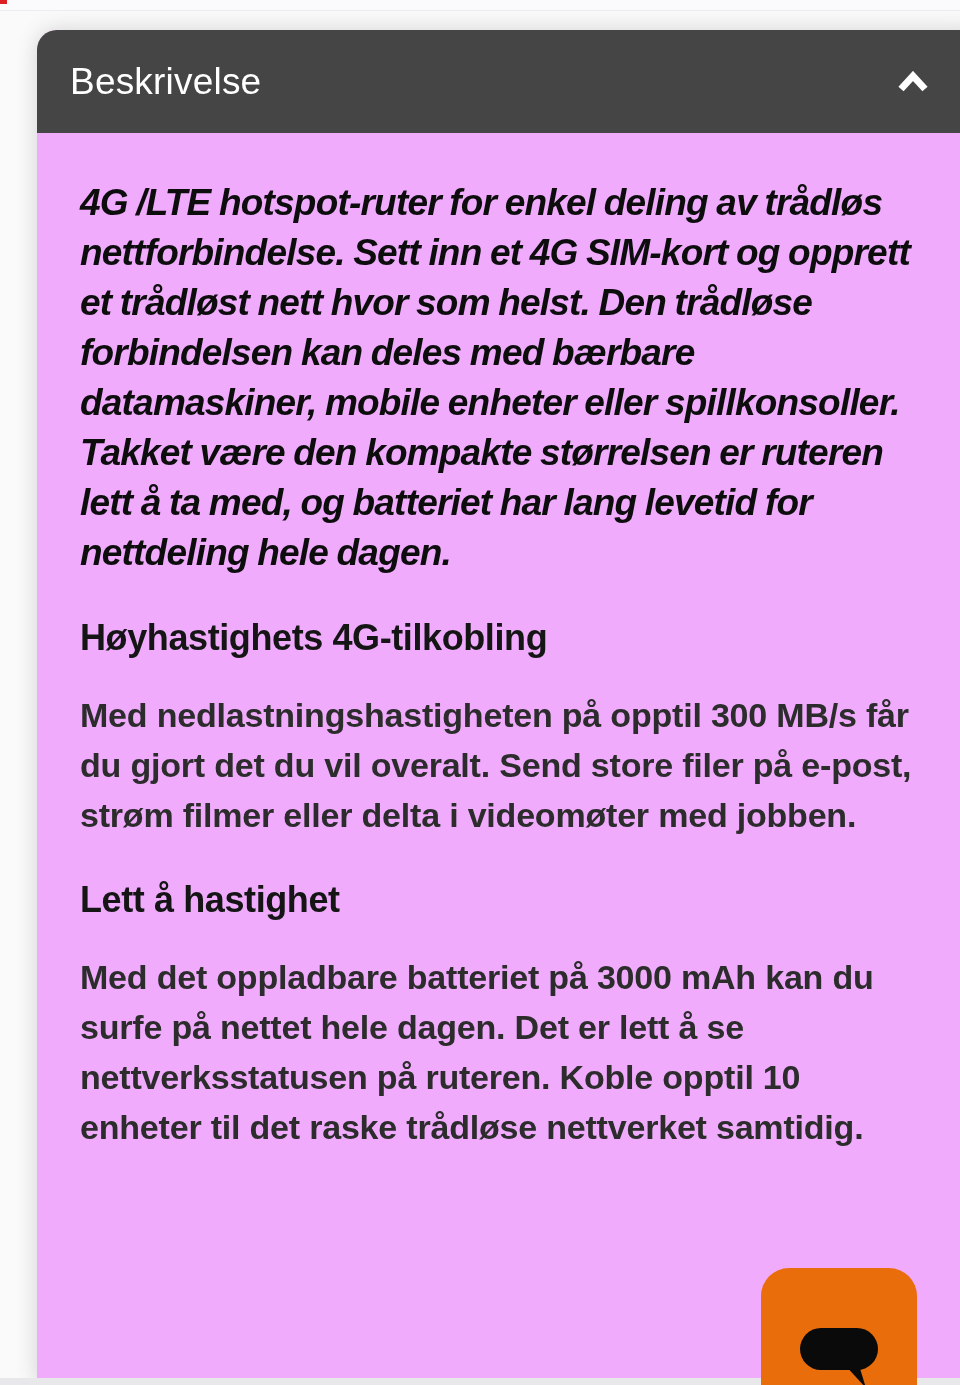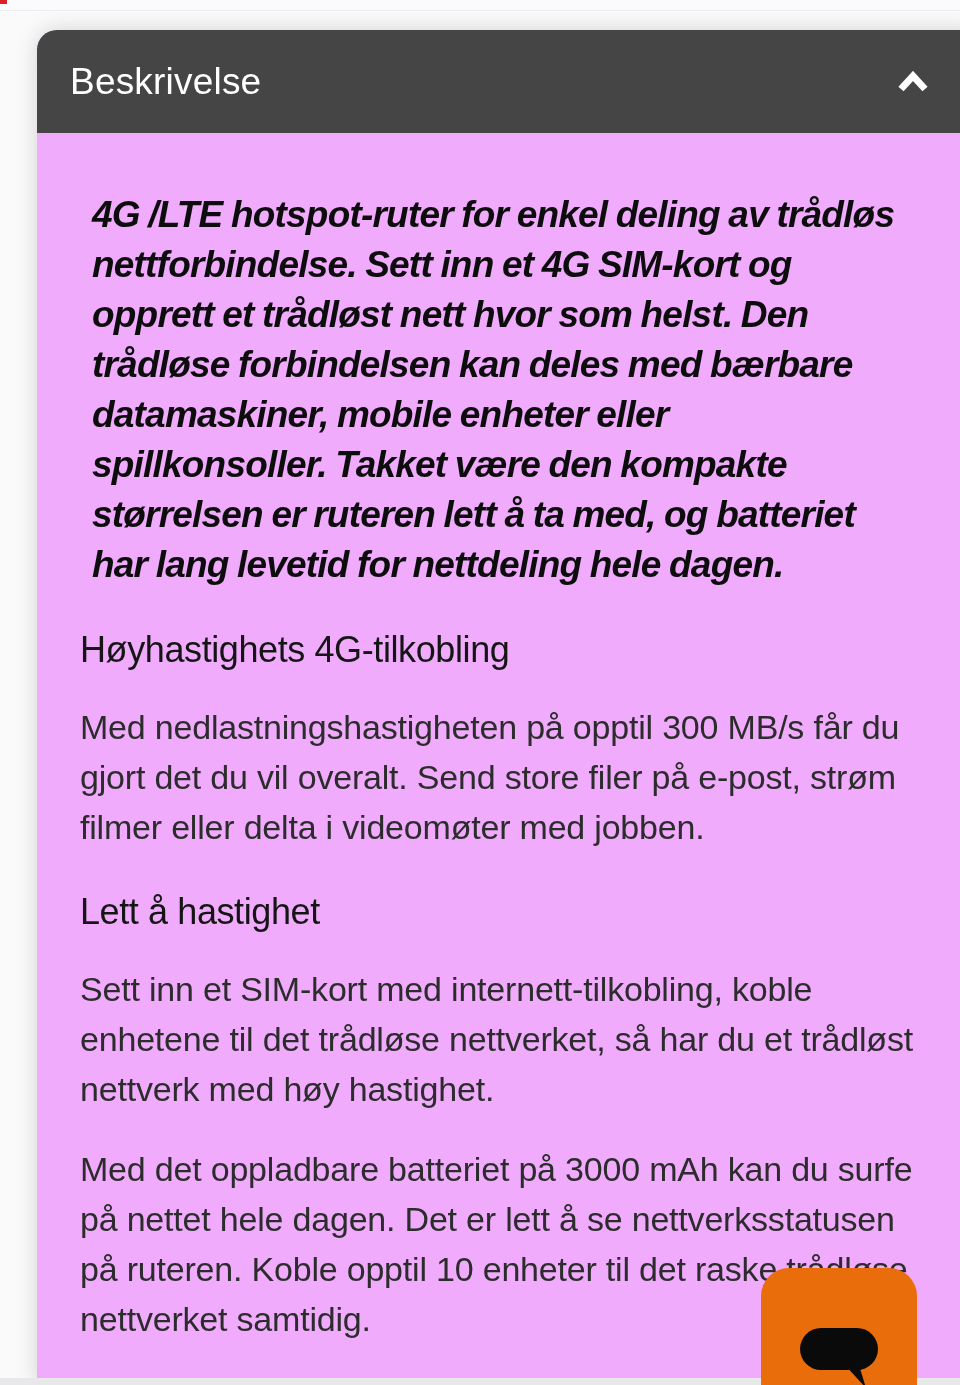--- a/index.html
+++ b/index.html
@@ -28,32 +28,32 @@
     padding:0 56px 0 33px;box-sizing:border-box;cursor:pointer;
   }
   .card-header .title{
     color:#ffffff;font-size:37px;font-weight:400;letter-spacing:0.2px;
   }
   .chevron{display:flex;align-items:center;}
   .card-body{
     padding:45px 62px 0 43px;
   }
   .intro{
-    margin:12px;
+    margin:0;
     font-size:37px;line-height:50px;font-weight:700;font-style:italic;
     color:#0d0d0d;letter-spacing:-0.8px;word-spacing:-1px;
   }
   .section-heading{
     margin:38px 0 0 0;
-    font-size:36px;line-height:44px;font-weight:400;color:#151515;
+    font-size:36px;line-height:44px;font-weight:700;color:#151515;
     letter-spacing:-0.4px;
   }
   .section-body{
     margin:30px 0 0 0;
-    font-size:34px;line-height:50px;font-weight:400;color:#2c2c2c;
+    font-size:34px;line-height:50px;font-weight:700;color:#2c2c2c;
     letter-spacing:-0.2px;
   }
   
   .bottom-bar{
     position:absolute;left:0;bottom:0;width:960px;height:7px;z-index:2;
   }
   
   .chat-button{
     position:absolute;left:761px;top:1268px;width:156px;height:117px;
     border-radius:28px 28px 0 0;z-index:3;cursor:pointer;border:none;
@@ -77,21 +77,20 @@
     </span>
   </div>
 
   <div class="card-body">
     <p class="intro">4G /LTE hotspot-ruter for enkel deling av trådløs nettforbindelse. Sett inn et 4G SIM-kort og opprett et trådløst nett hvor som helst. Den trådløse forbindelsen kan deles med bærbare datamaskiner, mobile enheter eller spillkonsoller. Takket være den kompakte størrelsen er ruteren lett å ta med, og batteriet har lang levetid for nettdeling hele dagen.</p>
 
     <h3 class="section-heading">Høyhastighets 4G-tilkobling</h3>
     <p class="section-body">Med nedlastningshastigheten på opptil 300 MB/s får du gjort det du vil overalt. Send store filer på e-post, strøm filmer eller delta i videomøter med jobben.</p>
 
     <h3 class="section-heading">Lett å hastighet</h3>
-    <p class="section-body">Sett inn et SIM-kort med internett-tilkobling, koble enhetene til det trådløse nettverket, så har du et trådløst nettverk med høy hastighet.</p>
 
     <p class="section-body">Med det oppladbare batteriet på 3000 mAh kan du surfe på nettet hele dagen. Det er lett å se nettverksstatusen på ruteren. Koble opptil 10 enheter til det raske trådløse nettverket samtidig.</p>
   </div>
 </div>
 
 <div class="bottom-bar" style="background: rgb(232, 232, 234);"></div>
 
 <button class="chat-button" style="background: rgb(233, 109, 10);">
   <span>
     <svg width="82" height="60" viewBox="0 0 82 60" aria-hidden="true">

